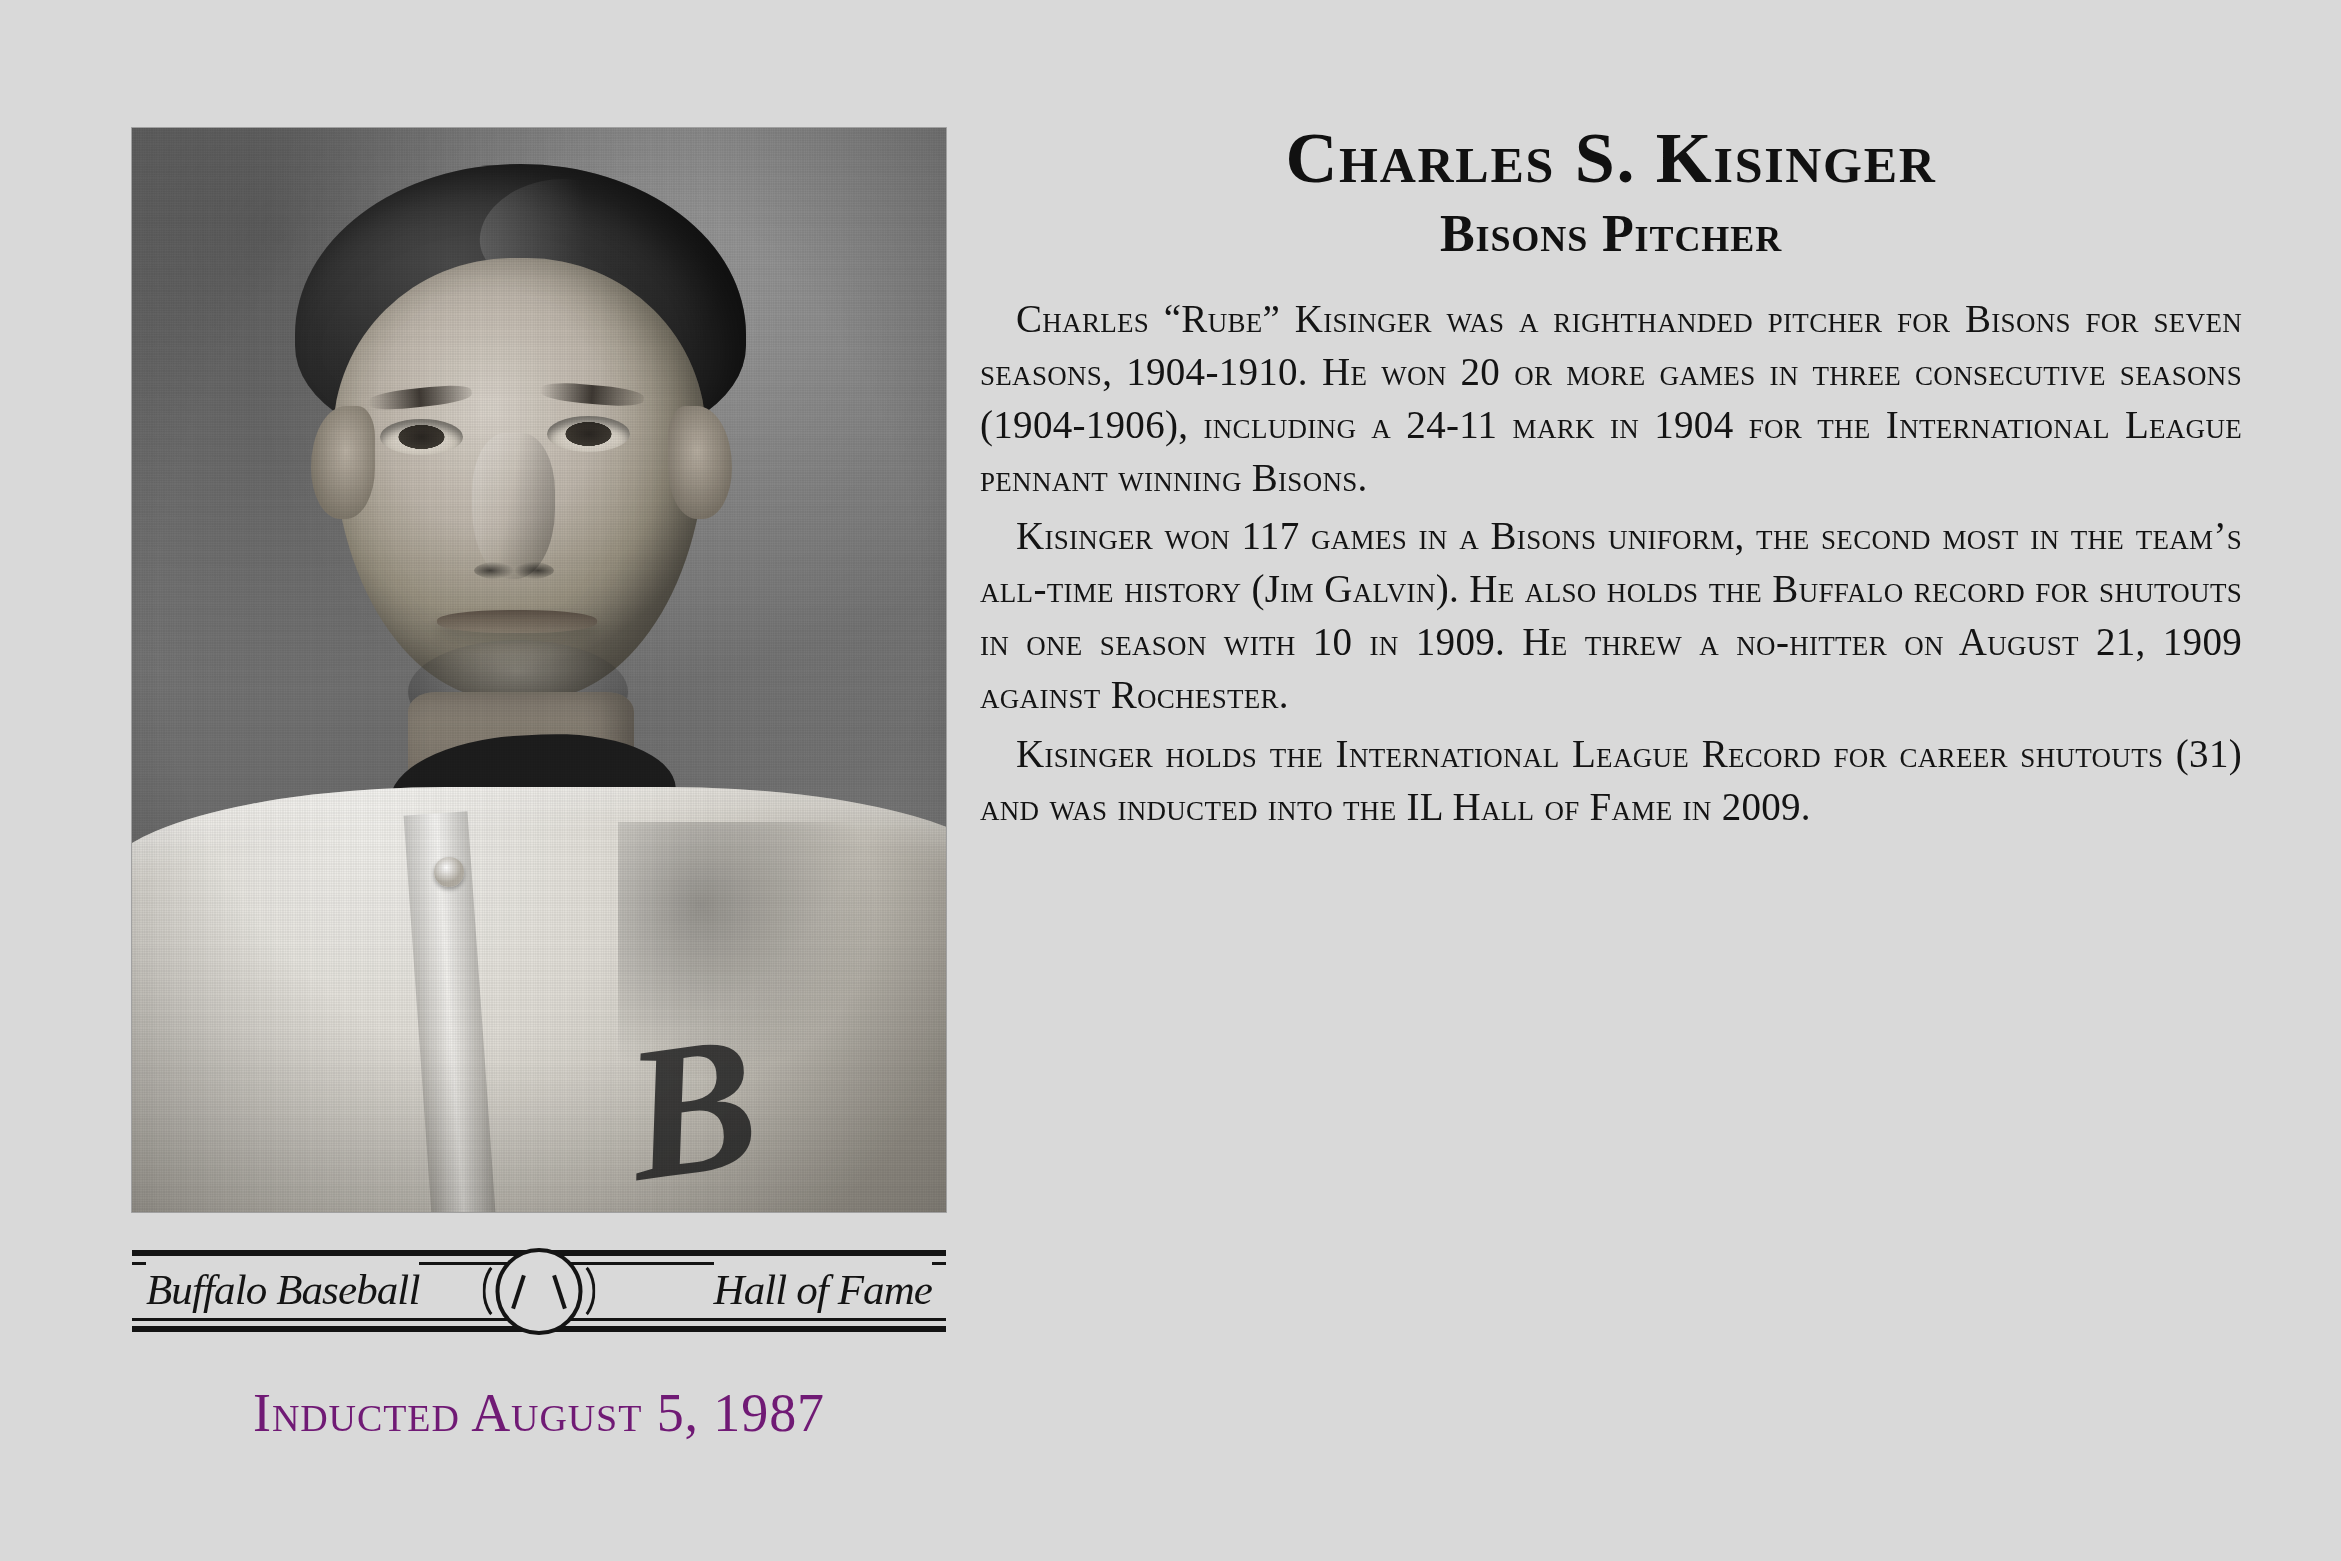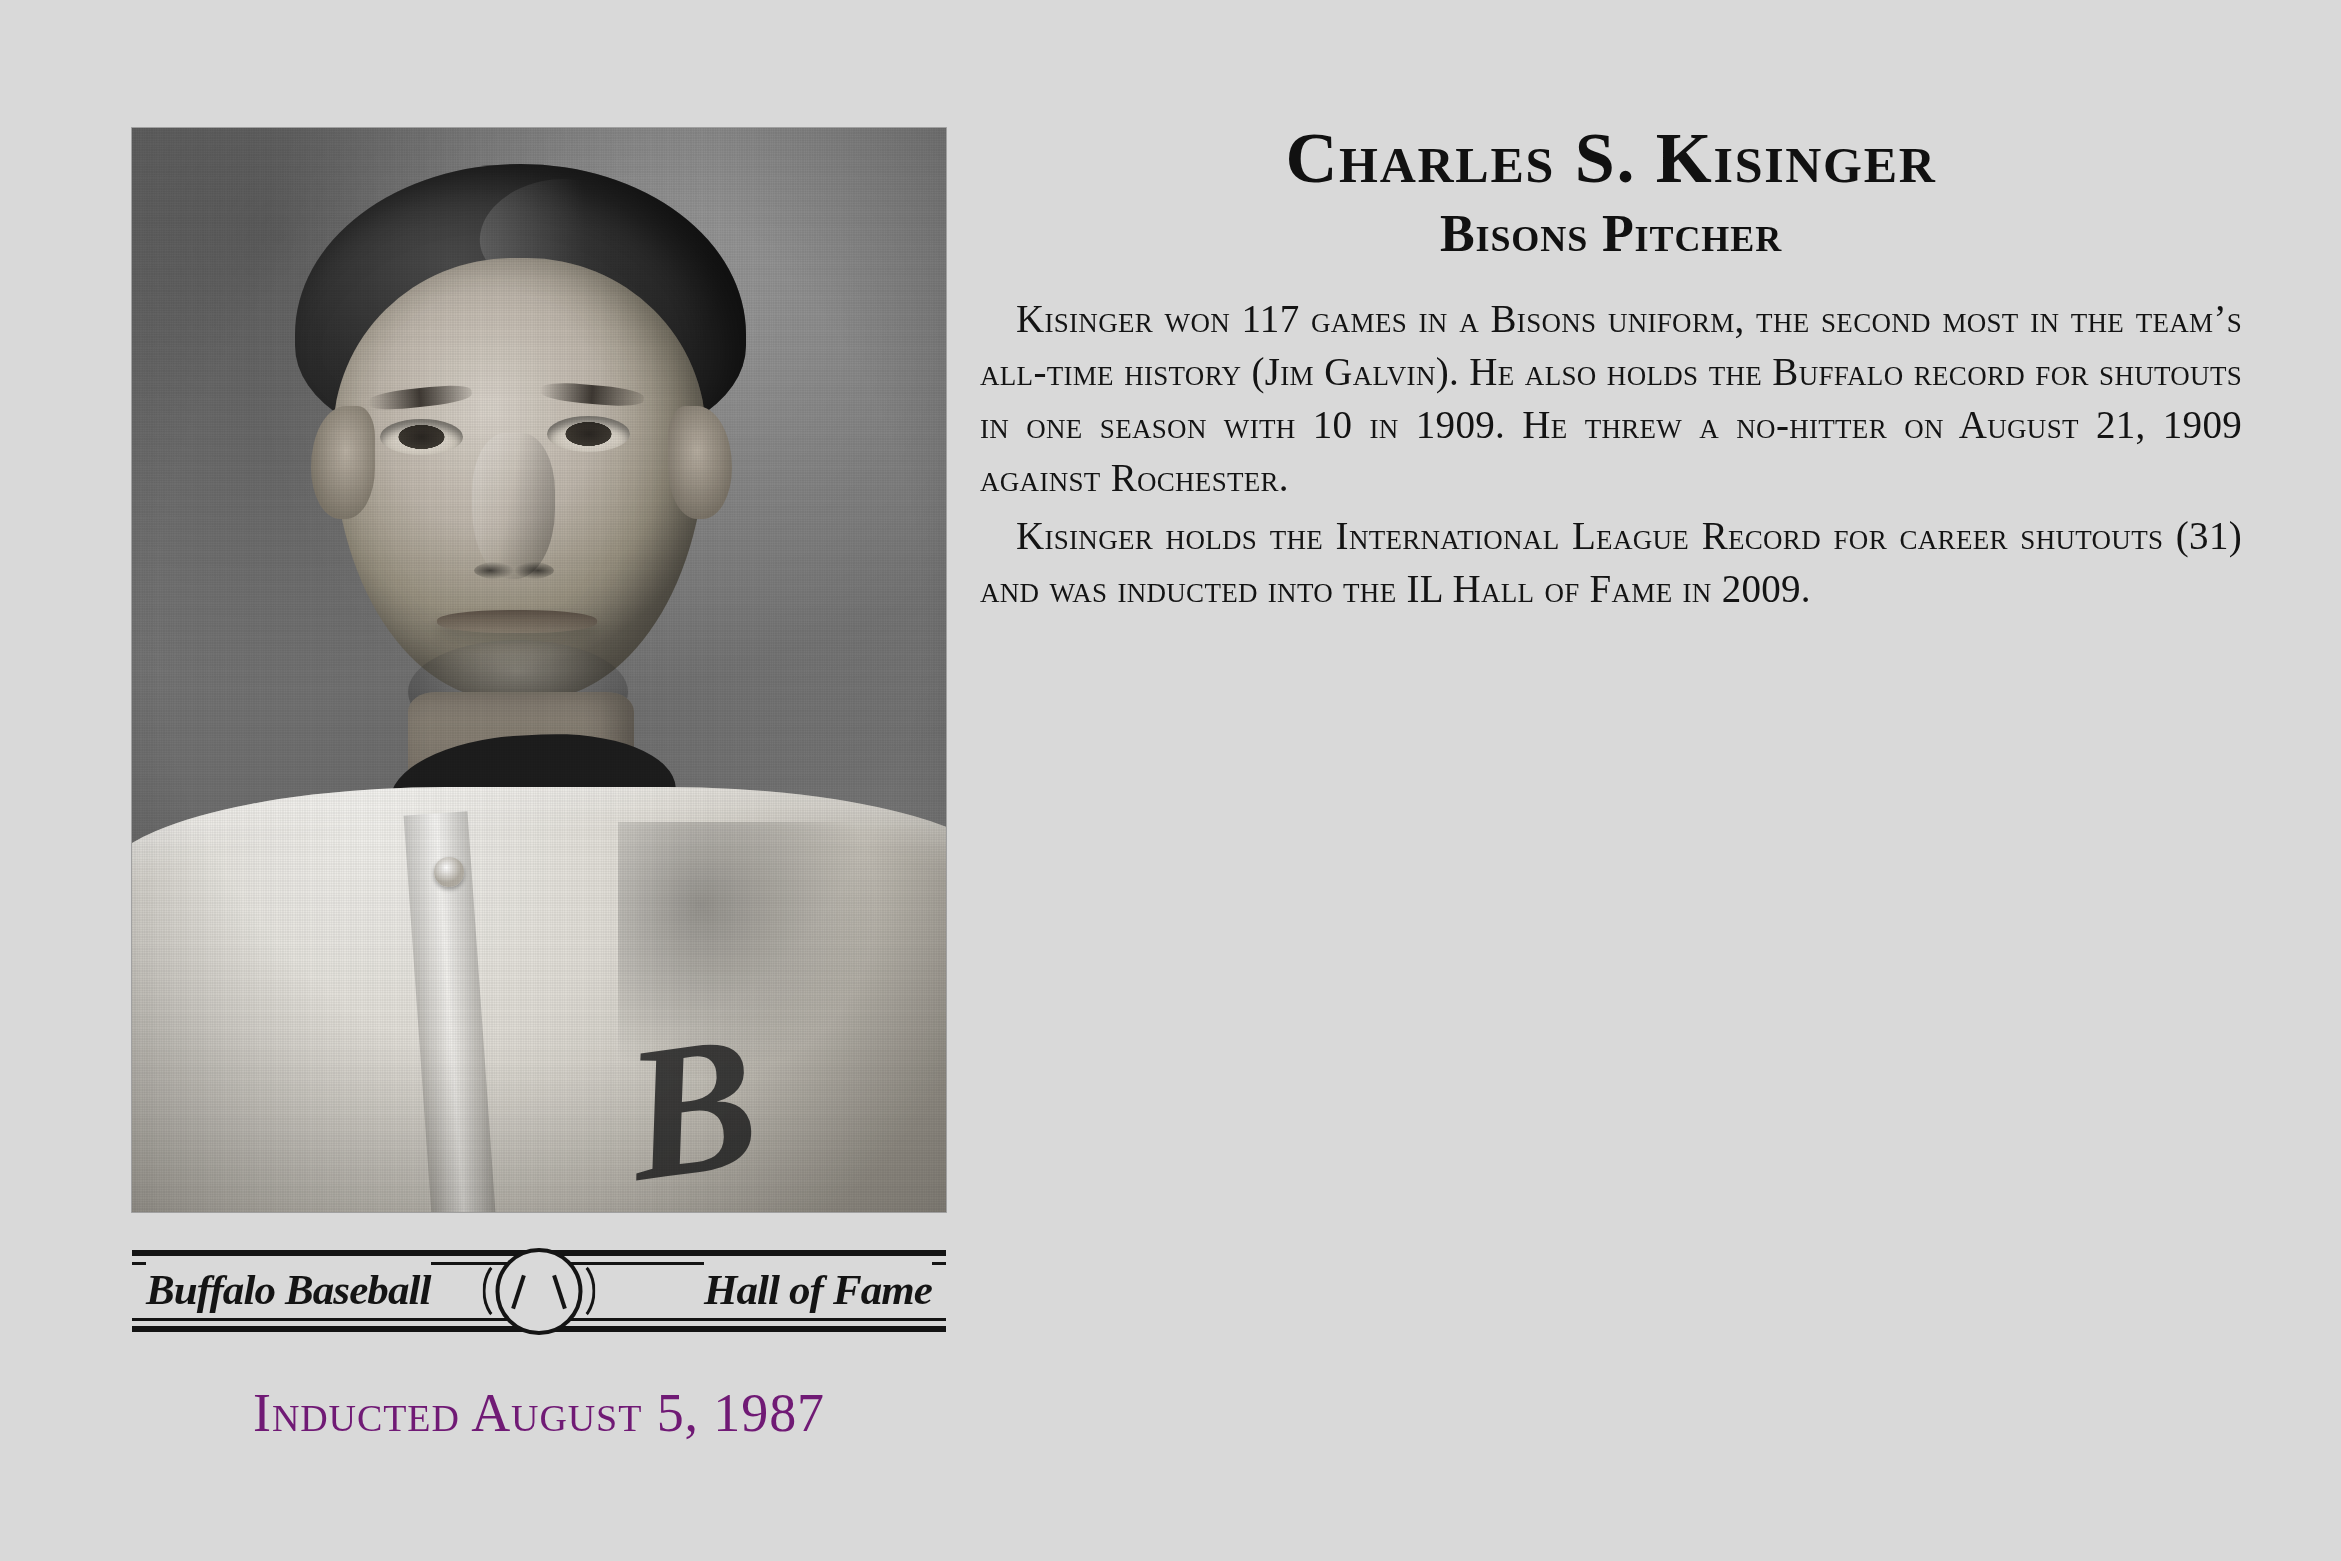--- a/index.html
+++ b/index.html
@@ -231,21 +231,21 @@
     background: #141414;
   }
   .hof-rule-inner-top { top: 26px; }
   .hof-rule-inner-bot { top: 82px; }
   .hof-text-left, .hof-text-right {
     position: absolute;
     top: 26px;
     height: 56px;
     line-height: 56px;
     font-family: "Liberation Serif", serif;
-    font-weight: bold;
+    font-weight: normal;
     font-style: italic;
     font-size: 43px;
     letter-spacing: -0.9px;
     color: #141414;
     background: #d9d9d9;
     white-space: nowrap;
   }
   .hof-text-left { left: 14px; }
   .hof-text-right { right: 14px; }
   .hof-ball {
@@ -378,19 +378,20 @@
       <div class="hof-text-right">Hall of Fame</div>
     </div>
 
     <div class="inducted">Inducted August 5, 1987</div>
   </div>
 
   <div class="right-col">
     <h1 class="name">Charles S. Kisinger</h1>
     <h2 class="role">Bisons Pitcher</h2>
     <div class="bio">
+      <p>Charles “Rube” Kisinger was a righthanded pitcher for Bisons for seven seasons, 1904-1910. He won 20 or more games in three consecutive seasons (1904-1906), including a 24-11 mark in 1904 for the International League pennant winning Bisons.</p>
       <p>Kisinger won 117 games in a Bisons uniform, the second most in the team’s all-time history (Jim Galvin). He also holds the Buffalo record for shutouts in one season with 10 in 1909. He threw a no-hitter on August 21, 1909 against Rochester.</p>
       <p>Kisinger holds the International League Record for career shutouts (31) and was inducted into the IL Hall of Fame in 2009.</p>
     </div>
   </div>
 
 </div>
 
 
 </body></html>

